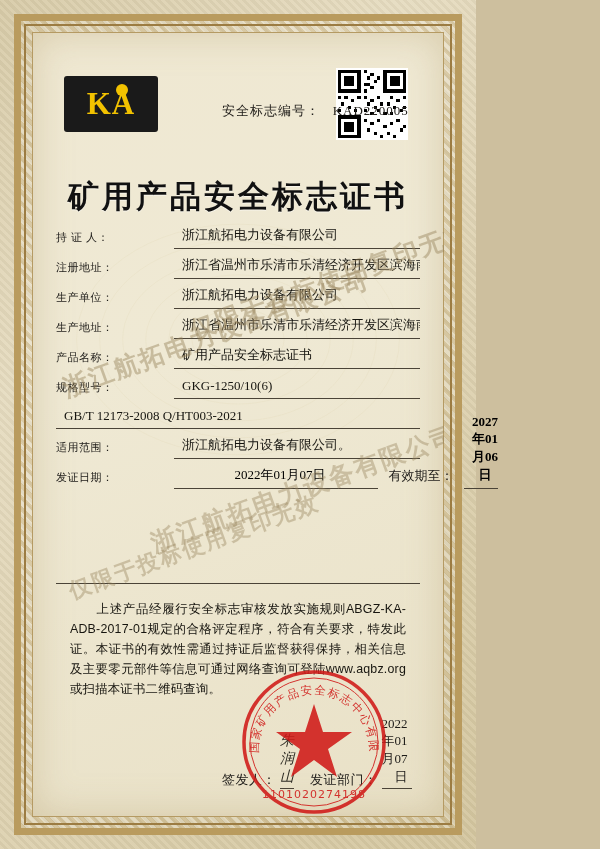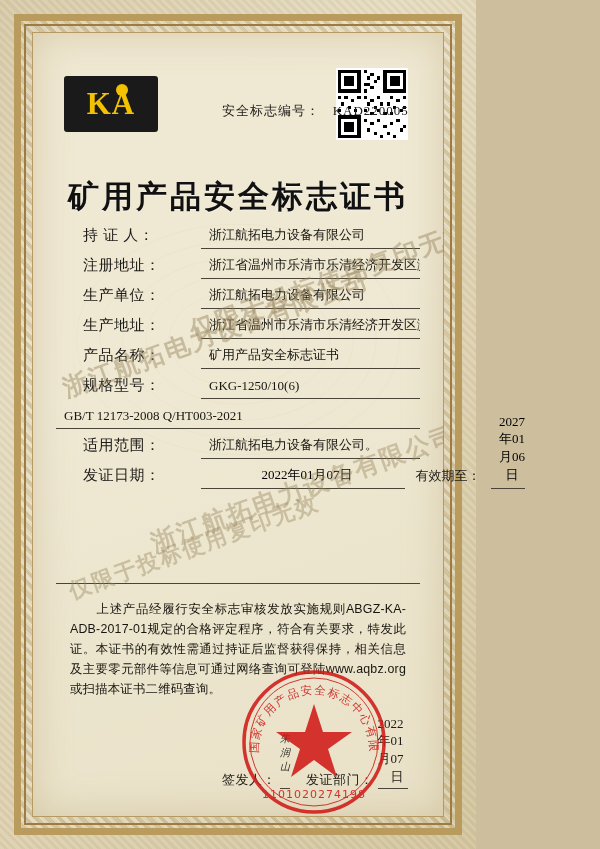--- a/index.html
+++ b/index.html
@@ -96,26 +96,25 @@
   .fields{
     position:absolute;left:24px;right:24px;top:190px;
   }
   .row{
     display:flex;align-items:flex-end;
     margin-bottom:3px;
     height:27px;
   }
   .row .lab{
     width:118px;
-    font-size:15px;color:#1d1b18;
+    font-size:11px;color:#1d1b18;
     text-align:justify;
     letter-spacing:0.5px;
     padding-bottom:4px;
     flex:none;
-    margin-left:27px;
   }
   .row .val{
     flex:1;
     border-bottom:1px solid #4a4337;
     font-size:13px;color:#15140f;
     padding:0 0 4px 8px;
     font-family:"Liberation Sans","DejaVu Sans",sans-serif;
     white-space:nowrap;overflow:hidden;
   }
   .row .val.mono{font-family:"Liberation Serif","DejaVu Serif",serif;}
@@ -124,20 +123,21 @@
     border-bottom:1px solid #4a4337;
     font-size:13px;padding:0 0 4px 8px;text-align:center;
     font-family:"Liberation Serif","DejaVu Serif",serif;
   }
   .row.split .lab2{
     width:86px;flex:none;text-align:center;font-size:13px;color:#1d1b18;padding-bottom:4px;
   }
   .row.split .val2{
     flex:1;border-bottom:1px solid #4a4337;font-size:13px;padding:0 0 4px 8px;text-align:center;
     font-family:"Liberation Serif","DejaVu Serif",serif;
+    font-weight:bold;
   }
   .row.note{height:96px;align-items:flex-start;}
   .row.note .lab{padding-top:2px;}
   .row.note .val{
     border-bottom:1px solid #4a4337;height:92px;box-sizing:border-box;
   }
 
   
   .para{
     position:absolute;left:38px;right:38px;top:567px;
@@ -173,23 +173,23 @@
   }
 
   
   .signrow{
     position:absolute;left:190px;top:684px;right:60px;
     display:flex;align-items:flex-end;font-size:13px;color:#1d1b18;
   }
   .signrow .lab{flex:none;letter-spacing:0.5px;}
   .signrow .sig{
     width:110px;border-bottom:1px solid #4a4337;margin:0 16px 0 4px;
-    text-align:right;padding-bottom:14px;
+    text-align:right;padding-bottom:2px;
     font-family:"Liberation Serif","DejaVu Serif",serif;
-    font-size:10px;color:#2c2a22;font-style:italic;
+    font-size:14px;color:#2c2a22;font-style:italic;
   }
   .signrow .lab2{flex:none;letter-spacing:0.5px;}
   .signrow .dept{
     flex:1;border-bottom:1px solid #4a4337;margin-left:4px;
     text-align:right;padding-bottom:2px;padding-right:4px;
     font-family:"Liberation Serif","DejaVu Serif",serif;font-size:13px;
   }
 
   
   .seal{

